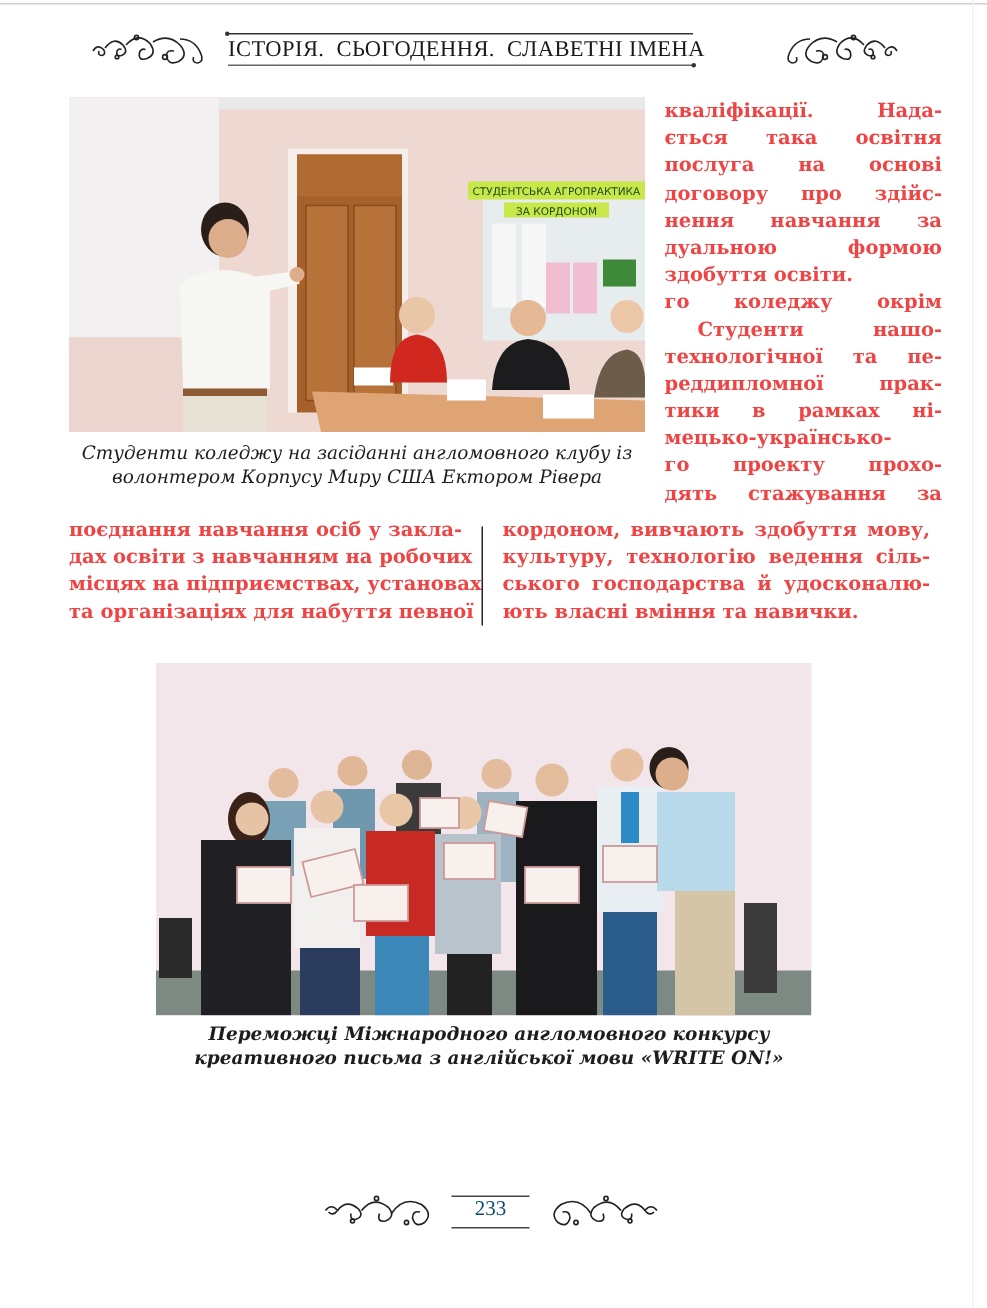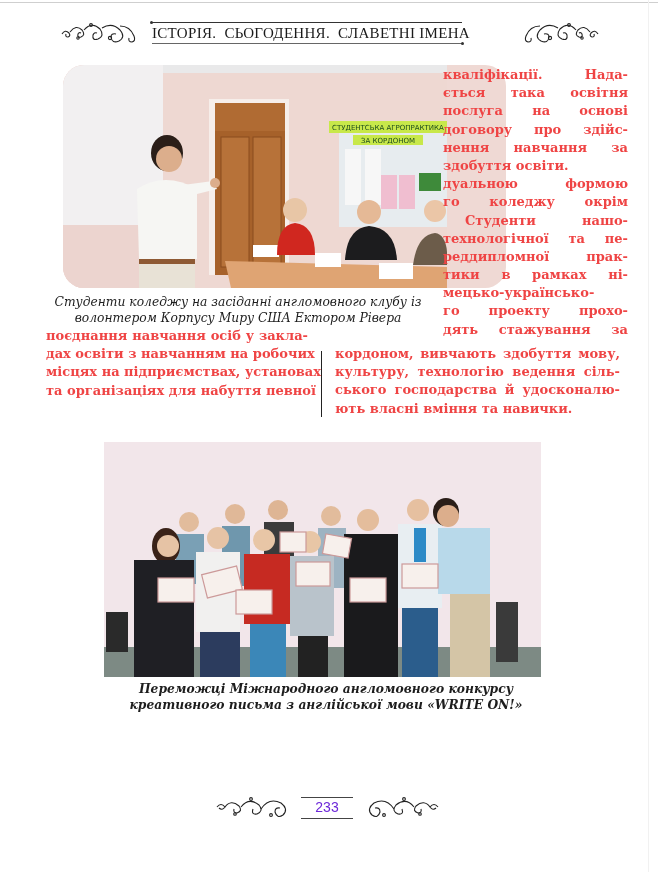--- a/index.html
+++ b/index.html
@@ -12,44 +12,44 @@
   .orn { position: absolute; top: 2px; width: 80px; height: 24px; }
   .orn.left { left: 6px; }
   .orn.right { left: 470px; }
   .rh-box { position: absolute; left: 100px; top: 4px; width: 310px; height: 20px; border-top: 1.2px solid #333; border-bottom: 1.2px solid #666; }
   .rh-box::before, .rh-box::after { content: ""; position: absolute; width: 3px; height: 3px; background: #333; border-radius: 50%; }
   .rh-box::before { left: -2px; top: -2px; }
   .rh-box::after { right: -2px; bottom: -2px; }
   .rh-title { position: absolute; left: 0; right: 0; top: 2px; text-align: center; font-family: "Liberation Serif", serif; font-size: 15px; letter-spacing: 0.3px; color: #1a1a1a; white-space: pre; }
 
   
-  .photo1 { position: absolute; left: 63px; top: 65px; width: 443px; height: 223px; overflow: hidden; background: #efd9d4; border-radius: 21px; }
+  .photo1 { position: absolute; left: 46px; top: 65px; width: 384px; height: 223px; overflow: hidden; background: #efd9d4; }
   .photo2 { position: absolute; left: 104px; top: 442px; width: 437px; height: 235px; overflow: hidden; background: #f1e6ea; }
 
   .caption { position: absolute; font-family: "DejaVu Serif", serif; font-style: italic; font-size: 12.3px; line-height: 16px; text-align: center; color: #1d1d1d; }
   .cap1 { left: 46px; top: 294px; width: 384px; }
   .cap2 { left: 96px; top: 681px; width: 460px; font-weight: bold; }
 
   
   .col { position: absolute; font-family: "DejaVu Serif", serif; font-size: 13px; line-height: 18.2px; color: #ef4444; font-weight: bold; }
   .col .ln { display: block; text-align: justify; text-align-last: justify; white-space: nowrap; height: 18.2px; }
   .col .ln.last { text-align-last: left; }
   .col .ln.indent { padding-left: 22px; }
   .col-right-top { left: 443px; top: 66px; width: 185px; }
-  .col-left-bot { left: 46px; top: 327px; width: 262px; }
+  .col-left-bot { left: 46px; top: 345px; width: 262px; }
   .col-right-bot { left: 335px; top: 345px; width: 285px; }
   .divider { position: absolute; left: 321px; top: 351px; width: 1px; height: 66px; background: #222; }
 
   
   .footer { position: absolute; left: 215px; top: 792px; width: 225px; height: 30px; }
   .footer .orn { top: 3px; width: 80px; height: 24px; }
   .footer .orn.left { left: 0; }
   .footer .orn.right { left: 145px; }
   .pnum-box { position: absolute; left: 86px; top: 5px; width: 52px; height: 20px; border-top: 1px solid #444; border-bottom: 1px solid #444; }
-  .pnum { position: absolute; left: 0; right: 0; top: 1px; text-align: center; font-family: Liberation Sans, sans-serif; font-size: 14px; color: #6d28d9; }
+  .pnum { position: absolute; left: 0; right: 0; top: 1px; text-align: center; font-family: Liberation Serif, serif; font-size: 14px; color: #0c4a6e; }
 </style>
 </head>
 <body>
 
 <div class="topline"></div>
 <div class="rightline"></div>
 
 <div class="runhead">
   <svg class="orn left" viewBox="0 0 80 24">
     <g fill="none" stroke="#222" stroke-width="1.1">
@@ -127,22 +127,22 @@
 </div>
 
 <div class="caption cap1">Студенти коледжу на засіданні англомовного клубу із волонтером Корпусу Миру США Ектором Рівера</div>
 
 <div class="col col-right-top">
   <span class="ln">кваліфікації. Нада-</span>
   <span class="ln">ється така освітня</span>
   <span class="ln">послуга  на основі</span>
   <span class="ln">договору про здійс-</span>
   <span class="ln">нення навчання за</span>
+  <span class="ln">дуальною  формою</span>
   <span class="ln last">здобуття освіти.</span>
-  <span class="ln">дуальною  формою</span>
   <span class="ln">го коледжу окрім</span>
   <span class="ln indent">Студенти нашо-</span>
   <span class="ln">технологічної та пе-</span>
   <span class="ln">реддипломної прак-</span>
   <span class="ln">тики в рамках ні-</span>
   <span class="ln">мецько-українсько-</span>
   <span class="ln">го проекту  прохо-</span>
   <span class="ln">дять стажування за</span>
 </div>
 

